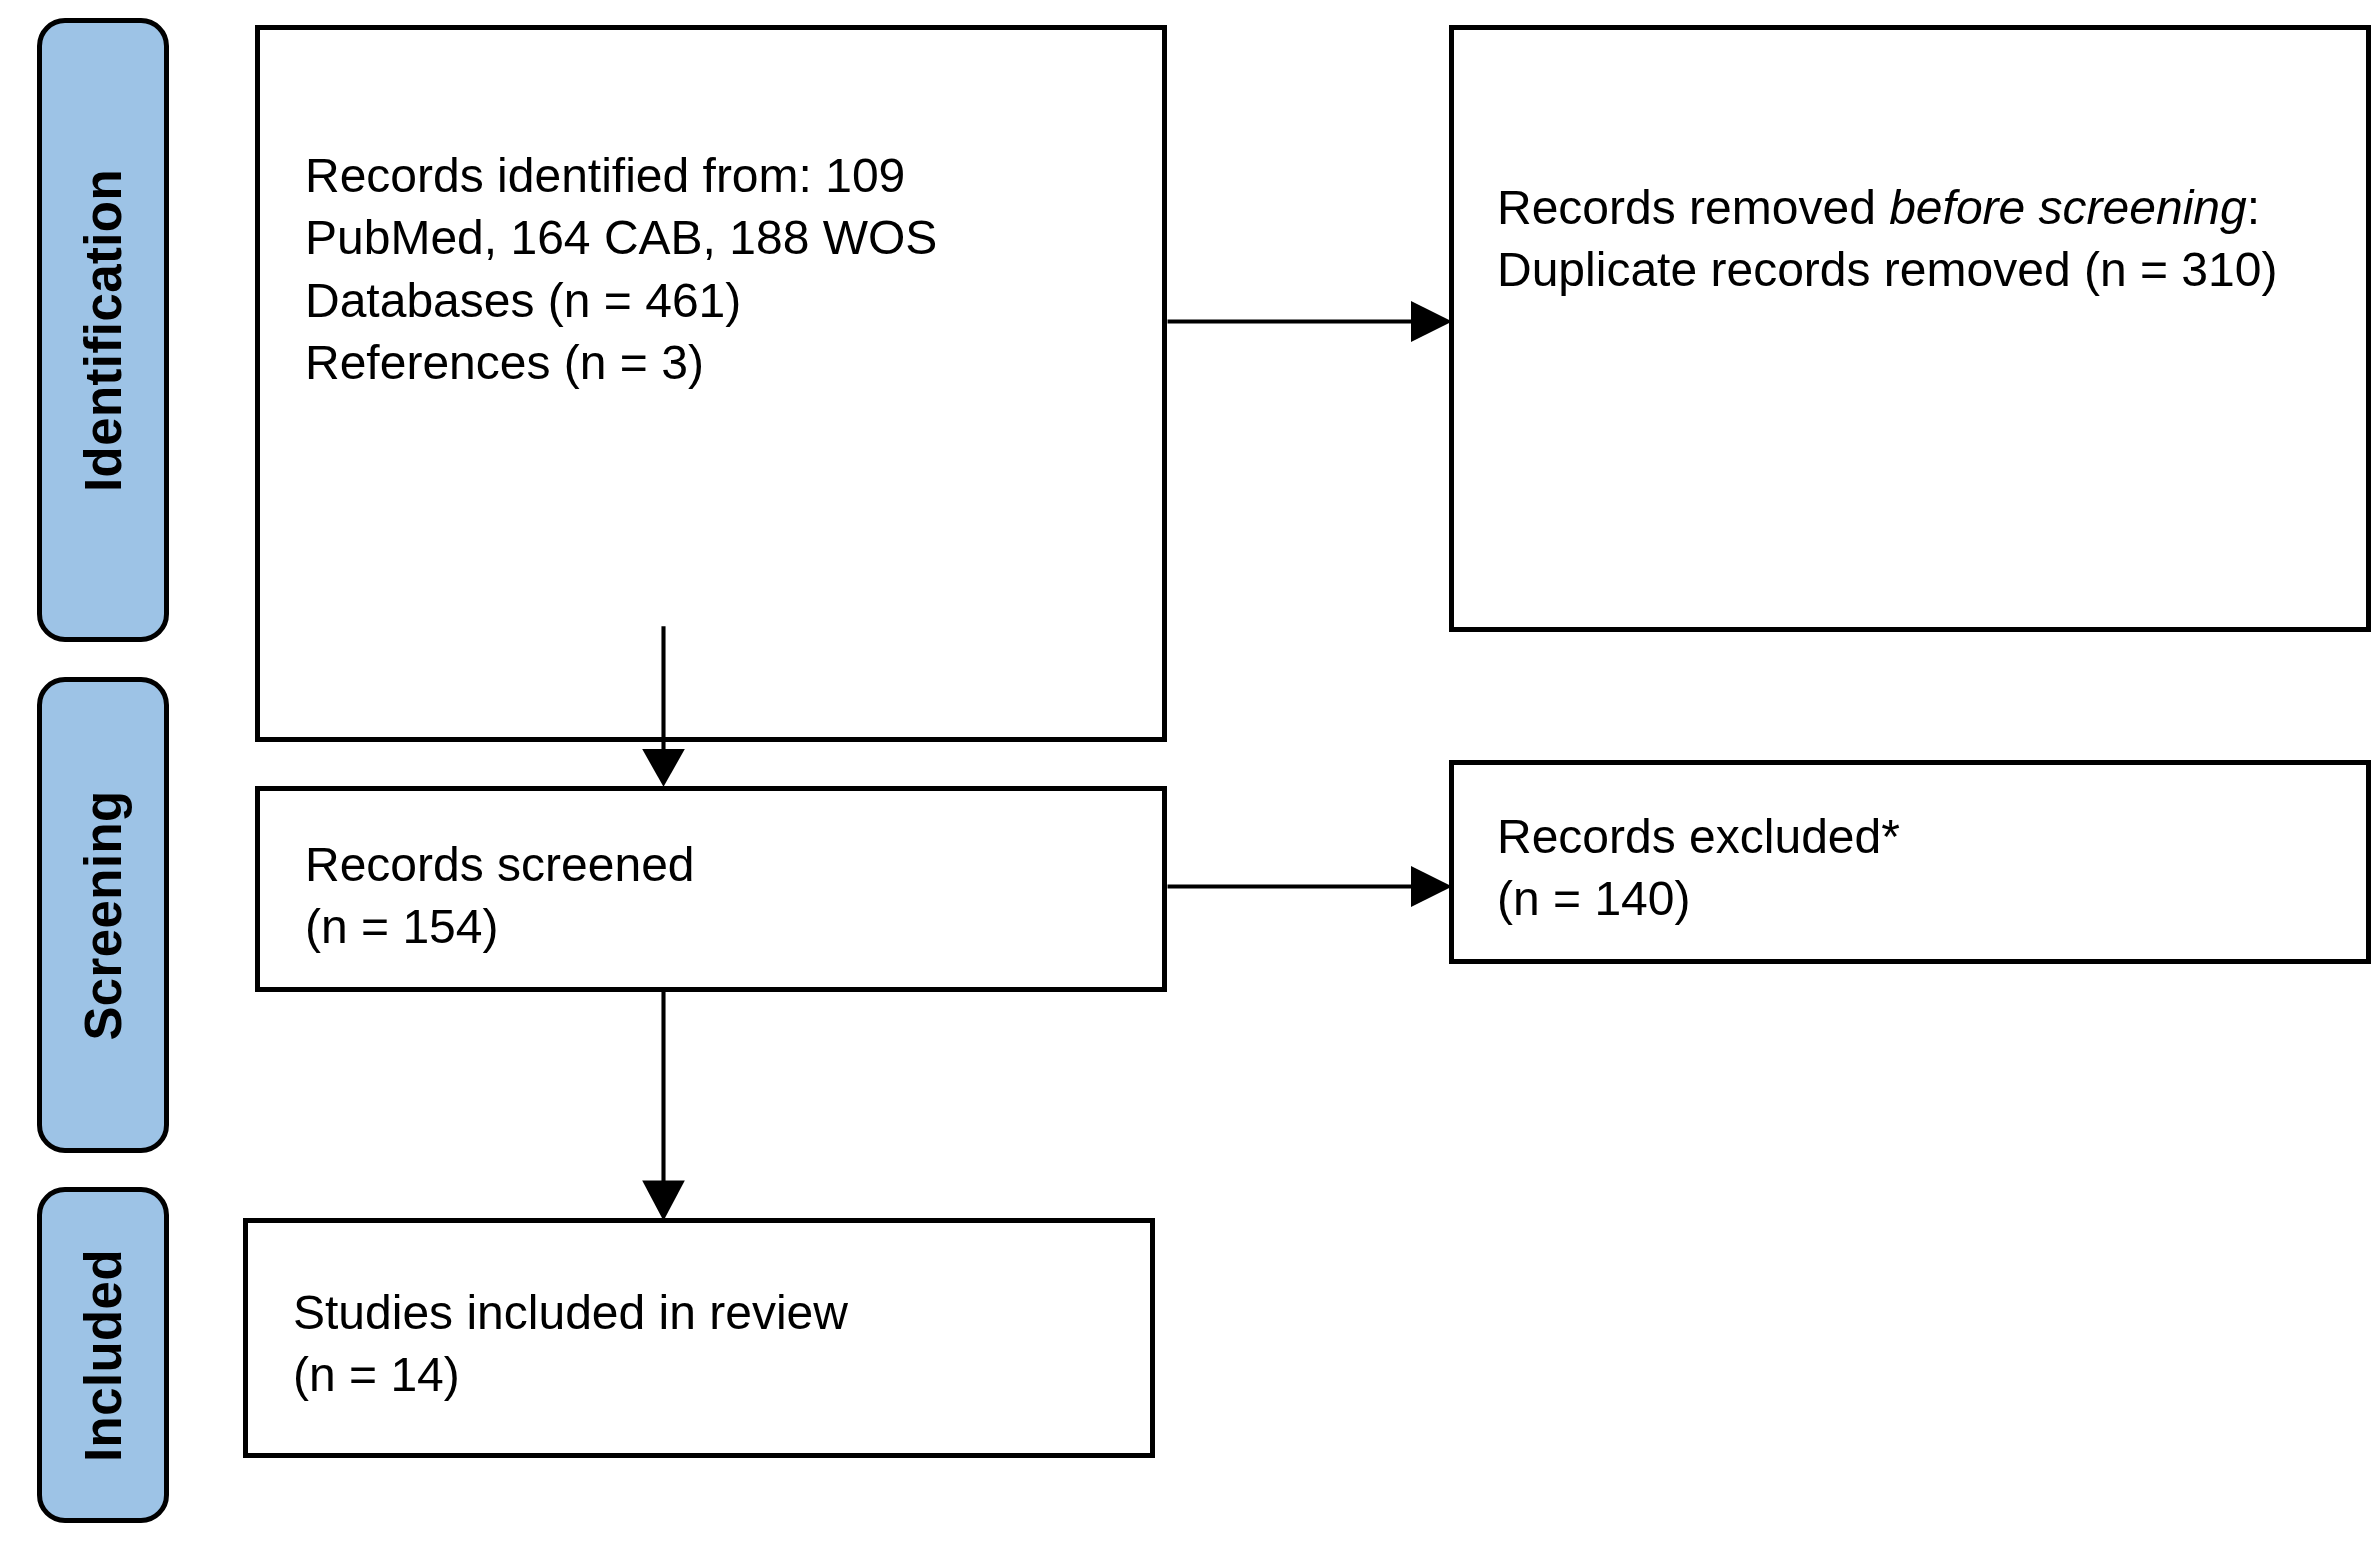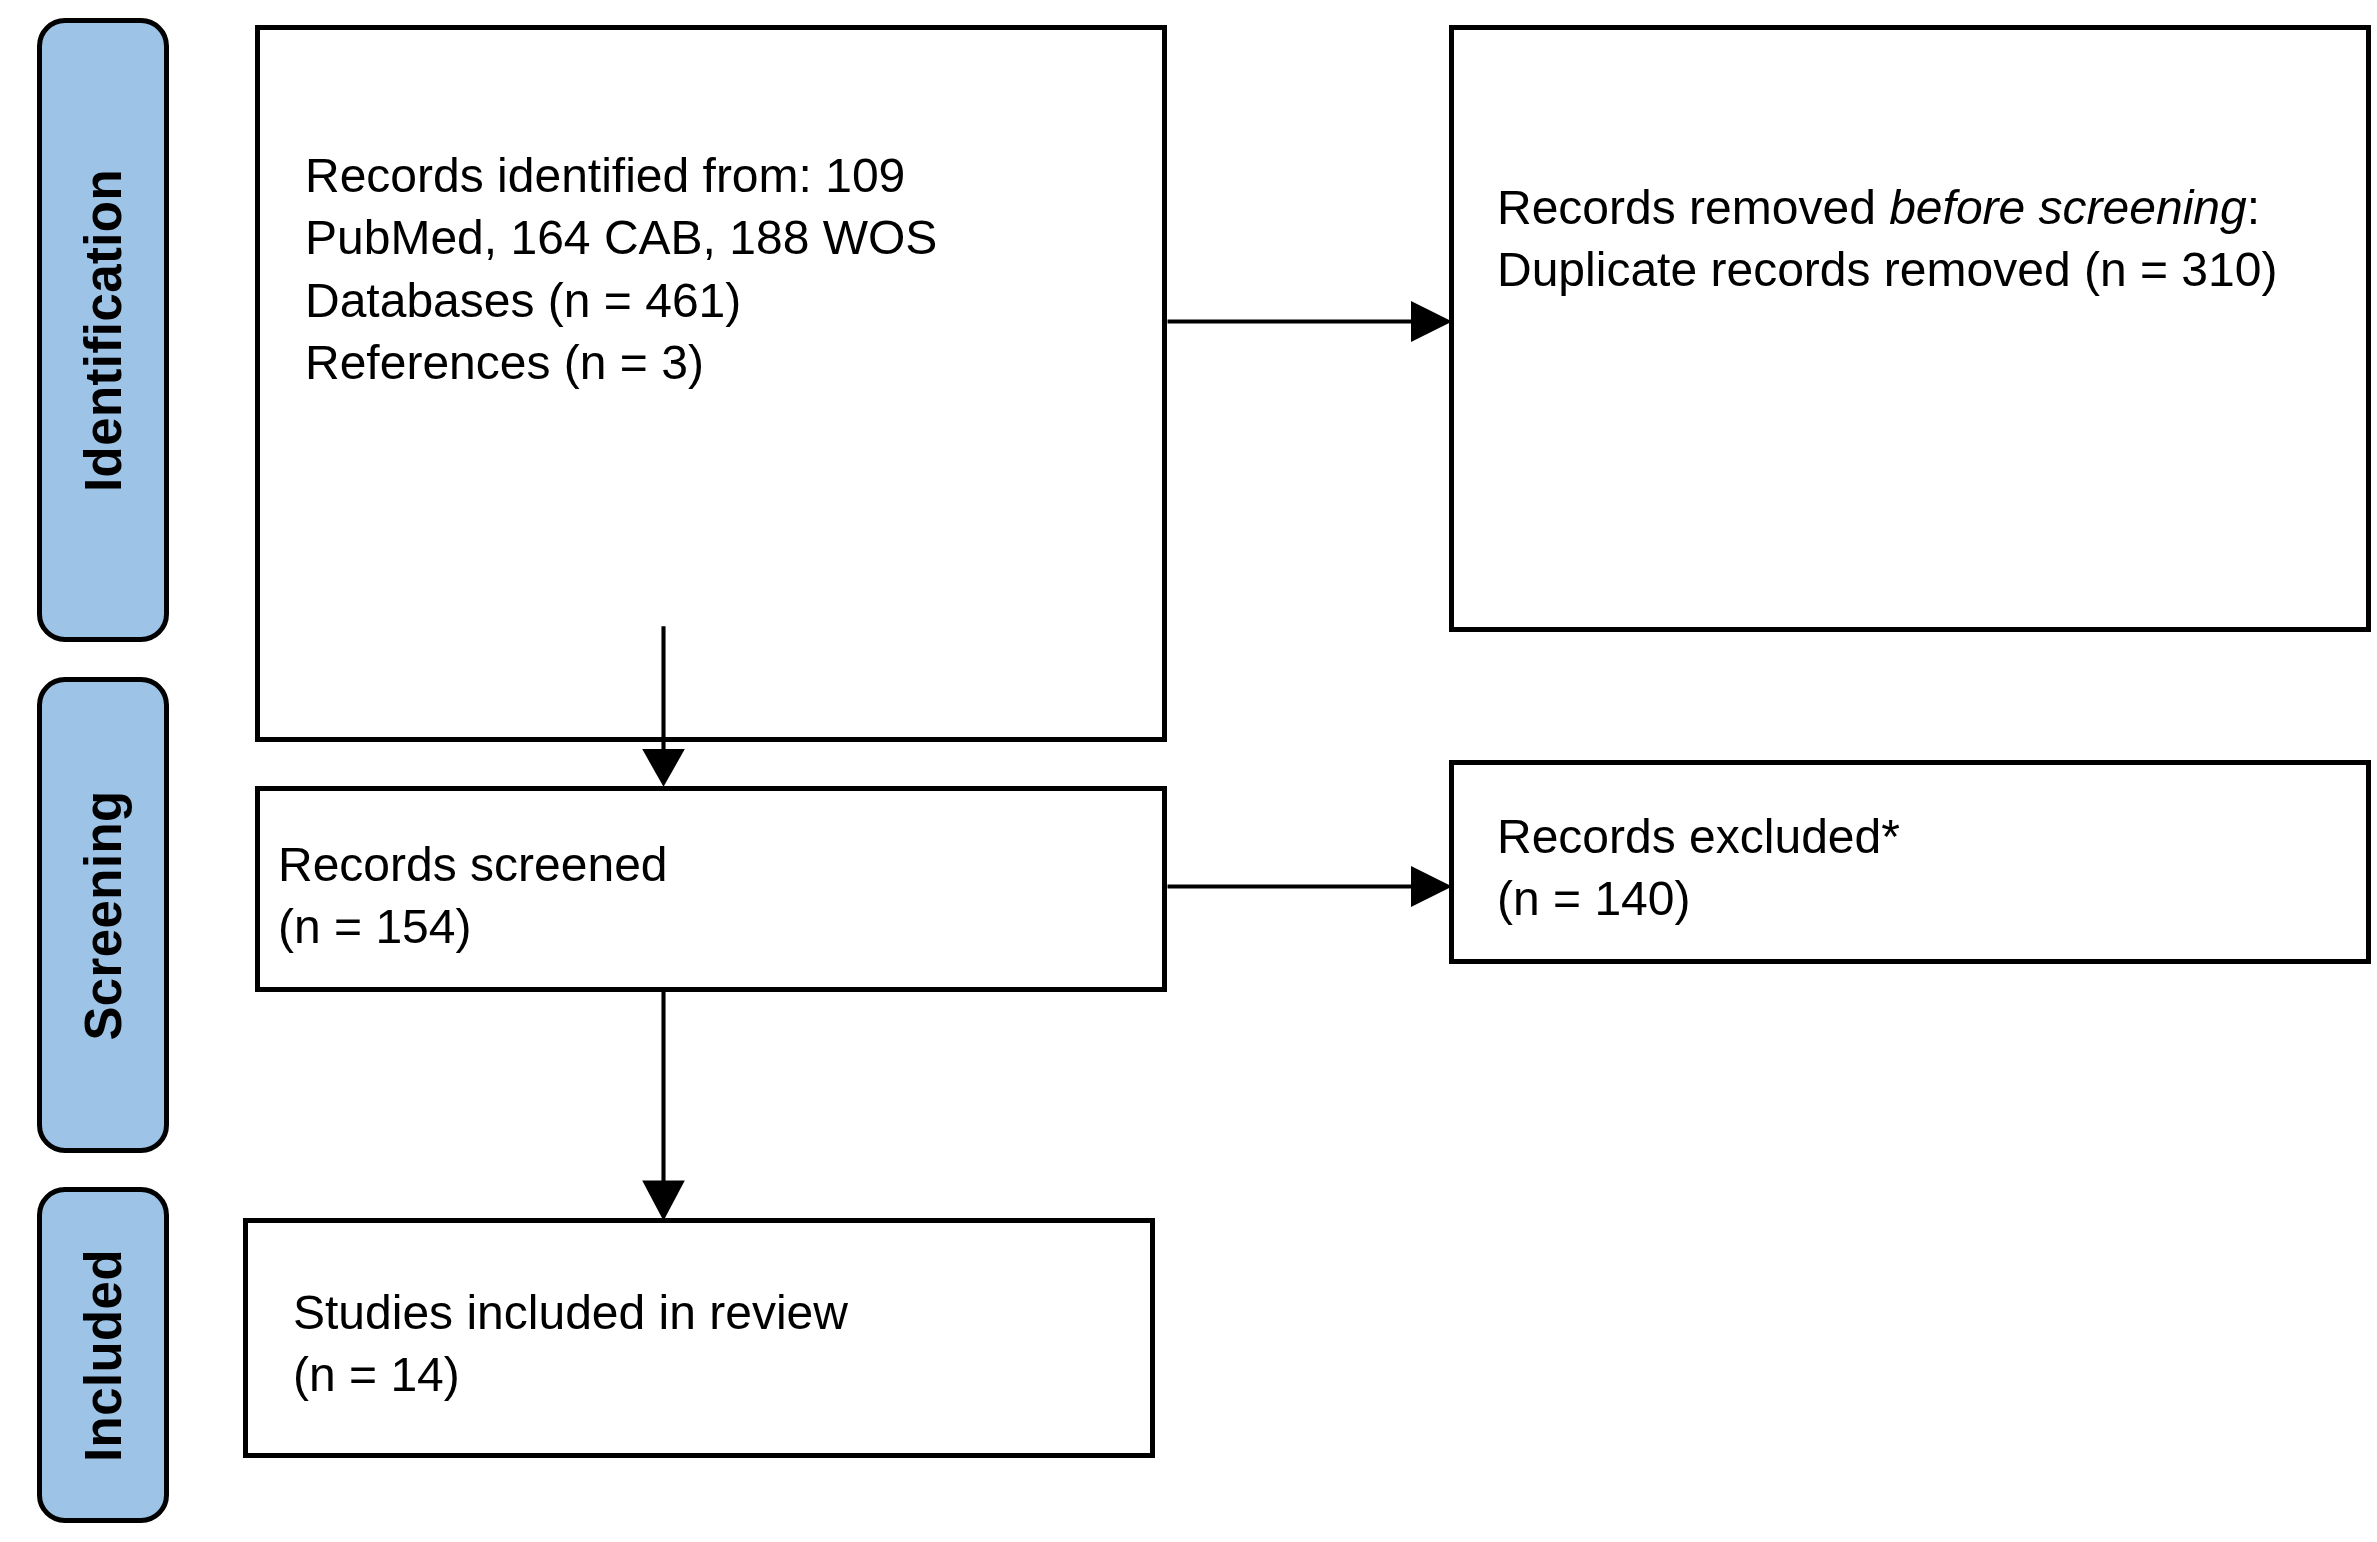--- a/index.html
+++ b/index.html
@@ -63,21 +63,21 @@
   #box-identified {
     left: 255px; top: 25px; width: 912px; height: 717px;
     padding: 115px 0 0 45px;
   }
   #box-removed {
     left: 1449px; top: 25px; width: 922px; height: 607px;
     padding: 147px 0 2px 43px;
   }
   #box-screened {
     left: 255px; top: 786px; width: 912px; height: 206px;
-    padding: 43px 0 0 18px;
+    padding: 43px 0 0 45px;
   }
   #box-excluded {
     left: 1449px; top: 760px; width: 922px; height: 204px;
     padding: 41px 0 0 43px;
   }
   #box-included {
     left: 243px; top: 1218px; width: 912px; height: 240px;
     padding: 59px 0 0 45px;
   }
 

